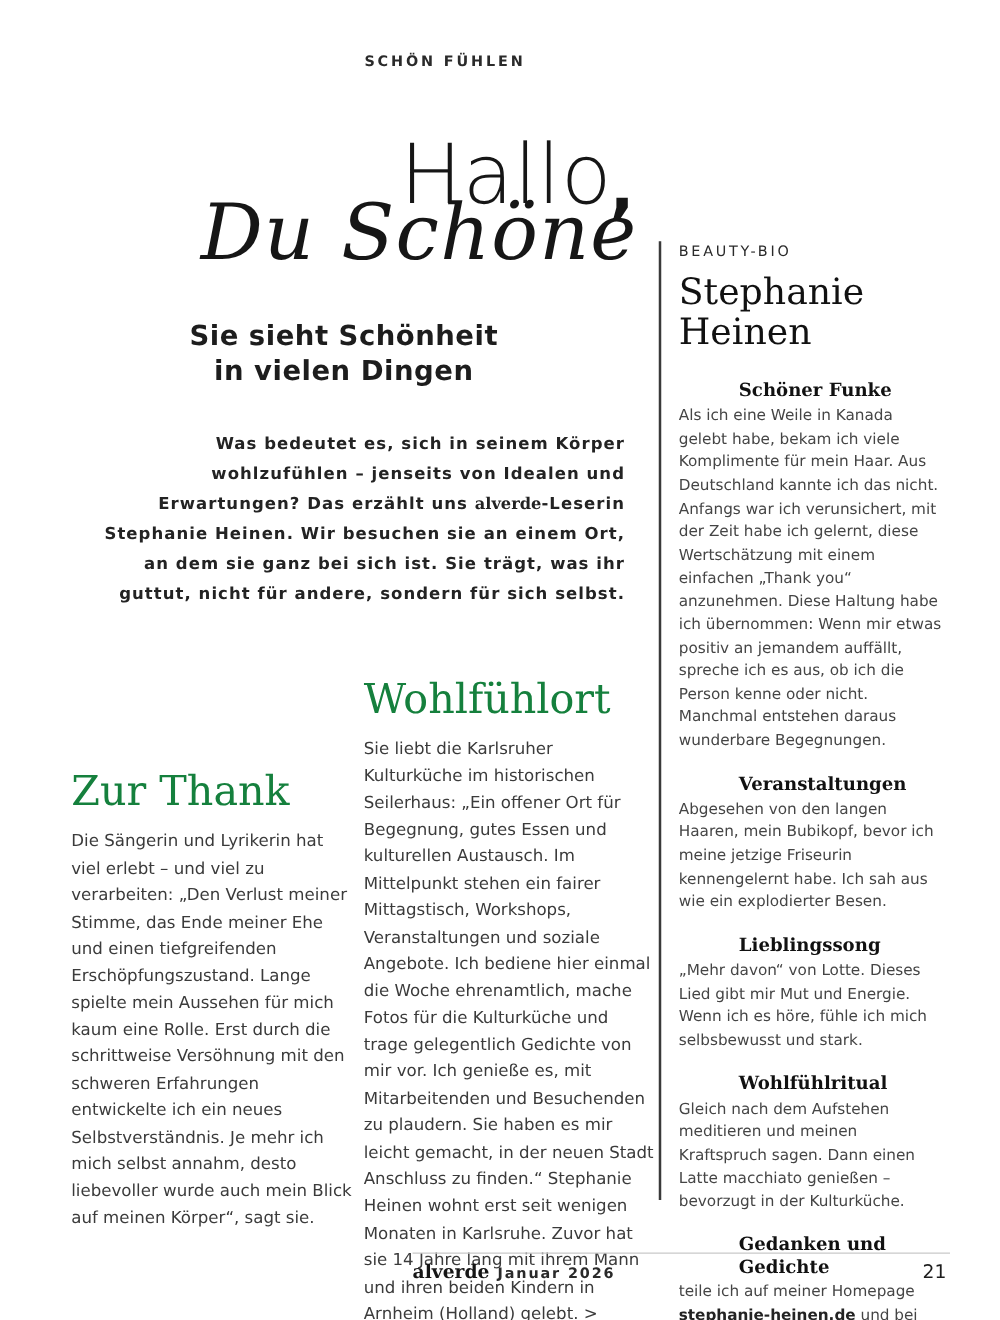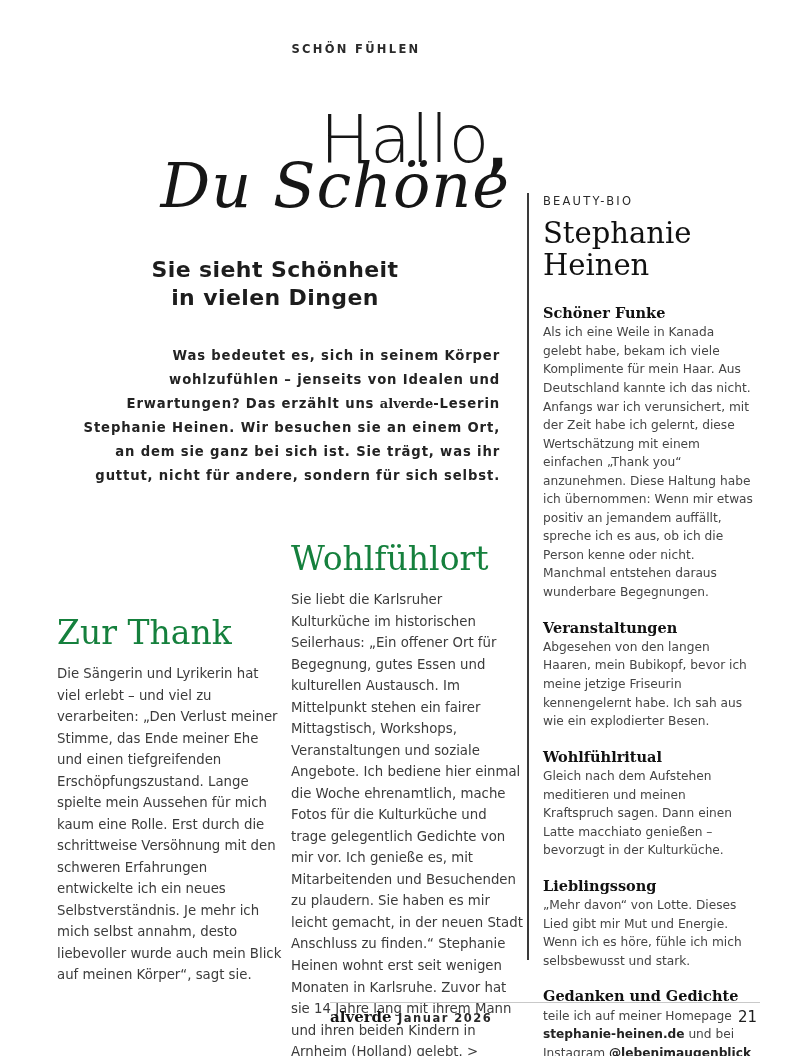--- a/index.html
+++ b/index.html
@@ -176,20 +176,21 @@
   .bio-section {
     margin-bottom: 17px;
   }
   .bio-head {
     font-family: "DejaVu Serif", serif;
     font-weight: 700;
     font-size: 14.5px;
     line-height: 1.2;
     color: #111111;
     margin-bottom: 2px;
+    margin-left: 48px;
   }
   .bio-body {
     font-family: "DejaVu Sans", sans-serif;
     font-size: 12.2px;
     line-height: 1.52;
     color: #454545;
     margin: 0;
   }
   .bio-body b {
     font-weight: 700;
@@ -284,27 +285,27 @@
       <div class="bio-head">Schöner Funke</div>
       <p class="bio-body">Als ich eine Weile in Kanada gelebt habe, bekam ich viele Komplimente für mein Haar. Aus Deutschland kannte ich das nicht. Anfangs war ich verunsichert, mit der Zeit habe ich gelernt, diese Wertschätzung mit einem einfachen „Thank you“ anzunehmen. Diese Haltung habe ich übernommen: Wenn mir etwas positiv an jemandem auffällt, spreche ich es aus, ob ich die Person kenne oder nicht. Manchmal entstehen daraus wunderbare Begegnungen.</p>
     </div>
 
     <div class="bio-section">
       <div class="bio-head">Veranstaltungen</div>
       <p class="bio-body">Abgesehen von den langen Haaren, mein Bubikopf, bevor ich meine jetzige Friseurin kennengelernt habe. Ich sah aus wie ein explodierter Besen.</p>
     </div>
 
     <div class="bio-section">
+      <div class="bio-head">Lieblingssong</div>
+      <p class="bio-body">„Mehr davon“ von Lotte. Dieses Lied gibt mir Mut und Energie. Wenn ich es höre, fühle ich mich selbsbewusst und stark.</p>
+    </div>
+
+    <div class="bio-section">
       <div class="bio-head">Wohlfühlritual</div>
       <p class="bio-body">Gleich nach dem Aufstehen meditieren und meinen Kraftspruch sagen. Dann einen Latte macchiato genießen – bevorzugt in der Kulturküche.</p>
-    </div>
-
-    <div class="bio-section">
-      <div class="bio-head">Lieblingssong</div>
-      <p class="bio-body">„Mehr davon“ von Lotte. Dieses Lied gibt mir Mut und Energie. Wenn ich es höre, fühle ich mich selbsbewusst und stark.</p>
     </div>
 
     <div class="bio-section">
       <div class="bio-head">Gedanken und Gedichte</div>
       <p class="bio-body"><span>teile ich auf meiner Homepage </span><b>stephanie-heinen.de</b><span> und bei Instagram </span><b>@lebenimaugenblick</b></p>
     </div>
   </div>
 
   <div class="footer">
     <div class="footer-rule"></div>

